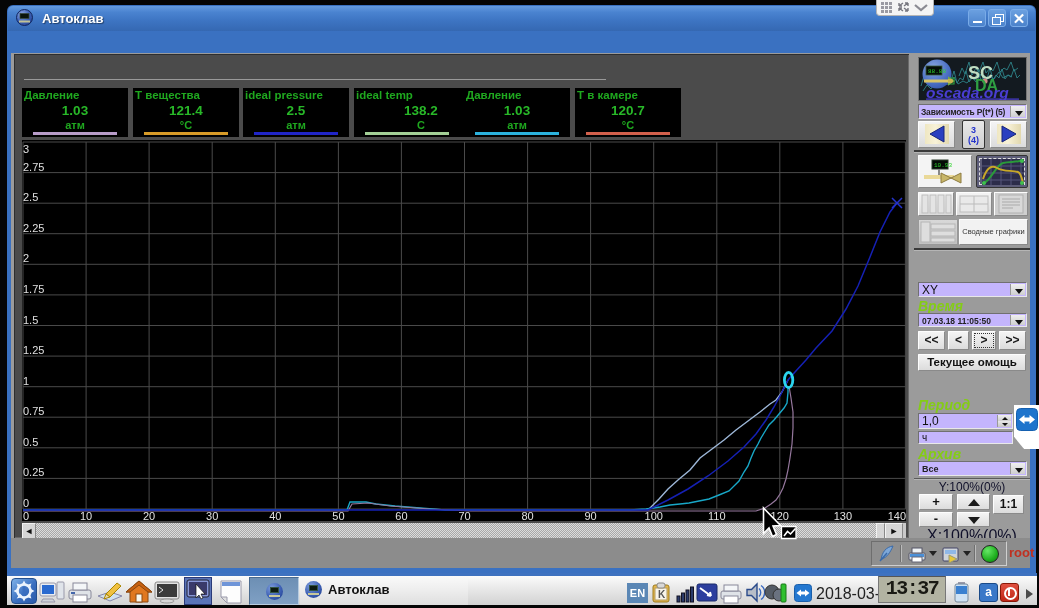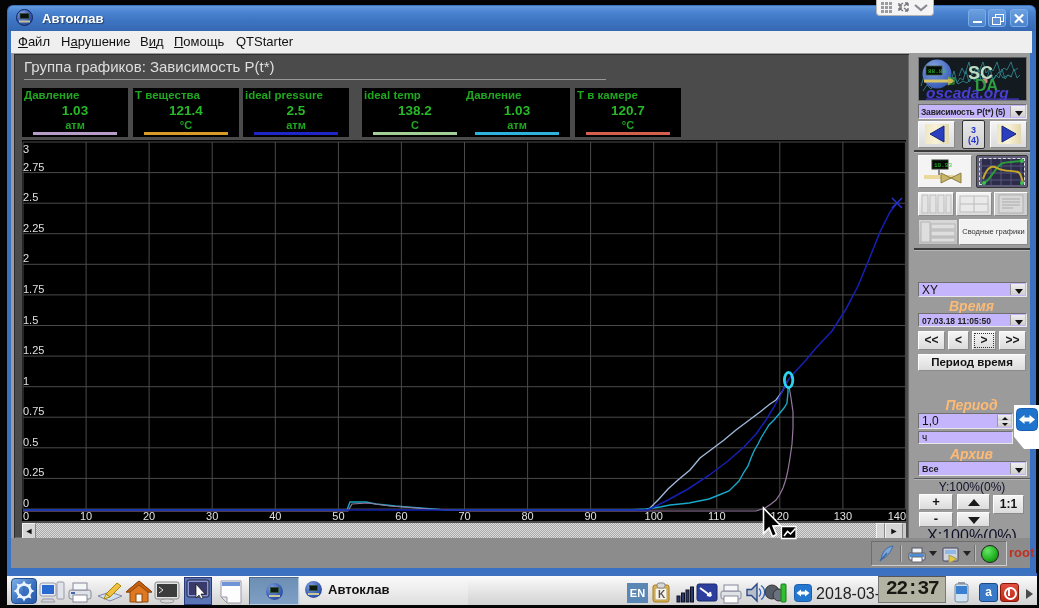--- a/index.html
+++ b/index.html
@@ -39,34 +39,25 @@
     <div class="abs" style="left:6px;top:4px;width:7px;height:6px;border:1px solid #fff;"></div>
     <div class="abs" style="left:3px;top:7px;width:7px;height:6px;border:1px solid #fff;background:#5e93d6;"></div>
   </div>
   <div class="abs tbtn" style="left:1010px;top:9px;font-size:15px;font-weight:bold;color:#fff;
        text-align:center;line-height:17px;">✕</div>
   <style>
     .tbtn{width:18px;height:18px;border-radius:3px;background:linear-gradient(#6ba0e0,#4b82cb);
           border:1px solid #79abe8;box-sizing:border-box;}
   </style>
 
-  <div class="abs" style="left:11px;top:31px;width:1021px;height:22px;background:#efefef;
-       font-size:13px;color:#111;">
-    <span class="abs" style="left:7px;top:3px;"><u>Ф</u>айл</span>
-    <span class="abs" style="left:50px;top:3px;">Н<u>а</u>рушение</span>
-    <span class="abs" style="left:129px;top:3px;">В<u>и</u>д</span>
-    <span class="abs" style="left:163px;top:3px;"><u>П</u>омощь</span>
-    <span class="abs" style="left:225px;top:3px;">QTStarter</span>
-  </div>
 
   <div class="abs" style="left:11px;top:53px;width:1019px;height:485px;background:#9b9b9b;"></div>
 
   <div class="abs" style="left:14px;top:54px;width:895px;height:484px;background:#4b4b4b;
        box-shadow:inset 1px 1px 0 #2e2e2e, inset -1px -1px 0 #6a6a6a;"></div>
-  <div class="abs" style="left:24px;top:58px;font-size:15px;color:#dedede;">Группа графиков: Зависимость P(t*)</div>
   <div class="abs" style="left:24px;top:79px;width:582px;height:1px;background:#999;"></div>
 
   <style>
     .leg{position:absolute;top:88px;width:106px;height:49px;background:#000;}
     .leg .lab{position:absolute;left:2px;top:1px;font-size:11.5px;font-weight:bold;color:#1fa81f;white-space:nowrap;}
     .leg .val{position:absolute;left:0;top:15px;width:100%;text-align:center;font-size:13.5px;font-weight:bold;color:#28b828;}
     .leg .unit{position:absolute;left:0;top:31px;width:100%;text-align:center;font-size:11px;font-weight:bold;color:#1fa81f;}
     .leg .bar{position:absolute;left:11px;bottom:2px;width:84px;height:3px;}
   </style>
   <div class="leg" style="left:22px;">
@@ -80,21 +71,21 @@
       <div class="val">121.4</div>
       <div class="unit">°С</div>
     <div class="bar" style="background:#d89b28;"></div>
   </div>
   <div class="leg" style="left:243px;">
     <div class="lab">ideal pressure</div>
       <div class="val">2.5</div>
       <div class="unit">атм</div>
     <div class="bar" style="background:#2025c8;"></div>
   </div>
-  <div class="leg" style="left:362px;">
+  <div class="leg" style="left:354px;padding-left:28px;">
     <div class="lab">ideal temp</div>
       <div class="val">138.2</div>
       <div class="unit">С</div>
     <div class="bar" style="background:#a3cf96;"></div>
   </div>
   <div class="leg" style="left:464px;">
     <div class="lab">Давление</div>
       <div class="val">1.03</div>
       <div class="unit">атм</div>
     <div class="bar" style="background:#2cb2dd;"></div>
@@ -172,22 +163,22 @@
 
   <style>
     .btn{position:absolute;background:linear-gradient(#f4f4f4,#dcdcdc);border:1px solid #8a8a8a;
          border-top-color:#fdfdfd;border-left-color:#fdfdfd;border-radius:1px;box-sizing:border-box;}
     .combo{position:absolute;background:#c4b5fd;border:1px solid #707070;border-bottom-color:#e8e8e8;
            border-right-color:#e8e8e8;box-sizing:border-box;overflow:hidden;}
     .cArr{position:absolute;right:1px;top:1px;bottom:1px;width:15px;
           background:linear-gradient(#efefef,#cfcfcf);border-left:1px solid #999;}
     .cArr:after{content:"";position:absolute;left:4px;top:5px;border:4px solid transparent;
           border-top:5px solid #111;}
-    .ilabel{position:absolute;width:107px;text-align:center;font-style:italic;font-weight:bold;
-            font-size:14px;color:#fdba74;}
+    .ilabel{position:absolute;width:107px;font-style:italic;font-weight:bold;
+            font-size:14px;color:#84cc16;}
   </style>
 
   <div class="abs" style="left:918px;top:57px;width:109px;height:44px;background:#10141c;
        border:1px solid #777;border-top-color:#555;box-sizing:border-box;overflow:hidden;">
     <svg width="107" height="42">
       <rect width="107" height="42" fill="#131a20"></rect>
       <g stroke="#2e8288" stroke-width="0.9" fill="none">
         <path d="M2,28 l3,-10 l3,7 l3,-14 l3,16 l3,-8 l3,5 l3,-12 l3,14 l3,-6 l3,3 l3,-10 l3,12 l3,-5 l3,2 l3,-9 l3,11 l3,-4 l3,2 l3,-12 l3,13 l3,-6 l3,4 l3,-11 l3,12 l3,-5 l3,3 l3,-9 l3,10 l3,-4 l3,2 l3,-8 l3,9 l3,-3"></path>
         <path d="M4,33 l4,-6 l4,4 l5,-9 l4,8 l5,-5 l4,2 l5,-8 l4,7 l5,-3 l4,2 l5,-6 l4,5 l5,-8 l4,7 l5,-4 l4,2 l5,-7 l4,6 l5,-3 l4,2"></path>
         <path d="M40,18 l3,-8 l3,6 l4,-12 l3,13 l4,-7 l3,4 l4,-10 l3,11 l4,-5 l3,3 l4,-9 l3,10 l4,-4 l3,2 l4,-8 l3,9 l4,-3"></path>
@@ -315,21 +306,21 @@
   <div class="combo" style="left:918px;top:313px;width:109px;height:14px;">
     <span class="abs" style="left:3px;top:2px;font-size:8.5px;font-weight:bold;color:#222;white-space:nowrap;">07.03.18 11:05:50</span>
     <div class="cArr" style="width:14px;"></div>
   </div>
 
   <div class="btn" style="left:918px;top:331px;width:27px;height:19px;font-size:12px;font-weight:bold;color:#1a1a1a;text-align:center;line-height:16px;">&lt;&lt;</div>
   <div class="btn" style="left:948px;top:331px;width:21px;height:19px;font-size:12px;font-weight:bold;color:#1a1a1a;text-align:center;line-height:16px;">&lt;</div>
   <div class="btn" style="left:972px;top:331px;width:24px;height:19px;font-size:12px;font-weight:bold;color:#1a1a1a;text-align:center;line-height:16px;outline:1px dotted #333;outline-offset:-3px;">&gt;</div>
   <div class="btn" style="left:999px;top:331px;width:27px;height:19px;font-size:12px;font-weight:bold;color:#1a1a1a;text-align:center;line-height:16px;">&gt;&gt;</div>
 
-  <div class="btn" style="left:918px;top:354px;width:108px;height:17px;font-size:11.5px;font-weight:bold;color:#111;text-align:center;line-height:15px;">Период время</div>
+  <div class="btn" style="left:918px;top:354px;width:108px;height:17px;font-size:11.5px;font-weight:bold;color:#111;text-align:center;line-height:15px;">Текущее омощь</div>
 
   <div class="ilabel" style="left:918px;top:397px;">Период</div>
 
   <div class="combo" style="left:918px;top:413px;width:95px;height:16px;">
     <span class="abs" style="left:3px;top:0px;font-size:12px;color:#111;">1,0</span>
     <div class="abs" style="right:1px;top:1px;width:13px;height:6px;background:linear-gradient(#f0f0f0,#cfcfcf);border-left:1px solid #999;">
       <div class="abs" style="left:4px;top:2px;border:3px solid transparent;border-bottom:3px solid #111;border-top:none;"></div>
     </div>
     <div class="abs" style="right:1px;bottom:1px;width:13px;height:6px;background:linear-gradient(#e8e8e8,#c5c5c5);border-left:1px solid #999;">
       <div class="abs" style="left:4px;top:2px;border:3px solid transparent;border-top:3px solid #111;border-bottom:none;"></div>
@@ -515,21 +506,21 @@
     <svg class="abs" style="left:794px;top:584px;" width="18" height="18">
       <rect x="0.5" y="0.5" width="17" height="17" rx="3" fill="#2478d0" stroke="#1a5faa"></rect>
       <path d="M2.5,9 L7,5.5 v2 h4 v-2 L15.5,9 L11,12.5 v-2 h-4 v2 Z" fill="#fff"></path>
     </svg>
 
     <div class="abs" style="left:816px;top:585px;font-size:16px;color:#222;">2018-03-10</div>
 
     <div class="abs" style="left:878px;top:576px;width:68px;height:27px;background:#b2b3a2;
          border:1px solid #777;border-top-color:#555;box-sizing:border-box;">
       <div style="font-family:'Liberation Mono',monospace;font-size:20px;font-weight:bold;color:#1a1a14;
-           letter-spacing:-1.5px;line-height:24px;text-align:center;">22:37</div>
+           letter-spacing:-1.5px;line-height:24px;text-align:center;">13:37</div>
     </div>
 
     <svg class="abs" style="left:953px;top:581px;" width="17" height="23">
       <rect x="5" y="1" width="7" height="3" fill="#99a"></rect>
       <rect x="2" y="3" width="13" height="18" rx="2" fill="#cfe2f4" stroke="#789"></rect>
       <rect x="3" y="5" width="11" height="8" fill="#3a80d0"></rect>
     </svg>
 
     <div class="abs" style="left:979px;top:583px;width:17px;height:17px;border-radius:3px;background:#3a78c8;
          border:1px solid #1a4a88;color:#fff;font-size:12px;font-weight:bold;text-align:center;line-height:16px;">a</div>

